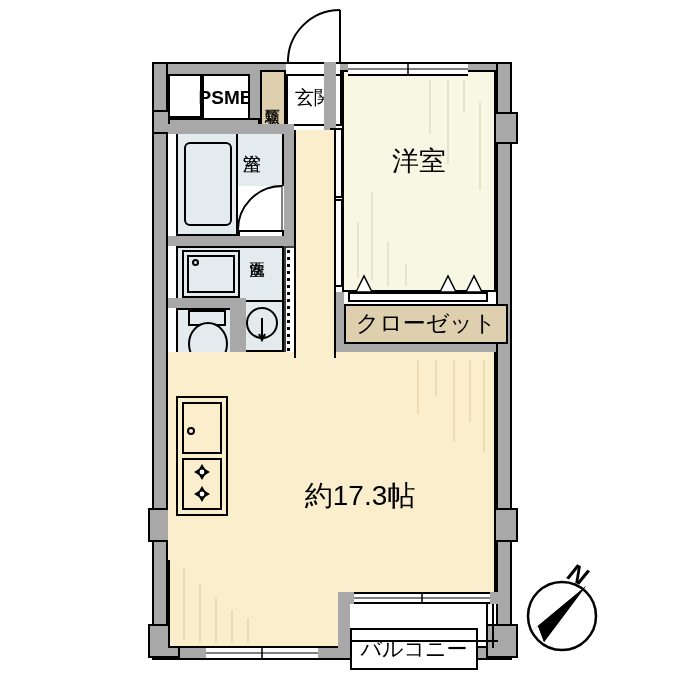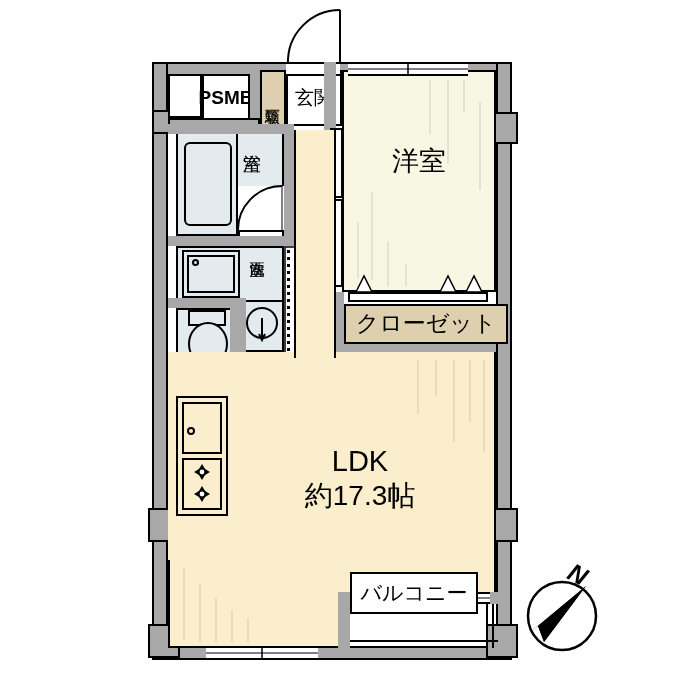--- a/index.html
+++ b/index.html
@@ -222,39 +222,38 @@
   <div class="abs" style="left:182px;top:458px;width:40px;height:52px;background:#faeecd;border:2px solid #000;"></div>
   <svg class="abs" style="left:184px;top:460px;width:36px;height:48px;" viewBox="0 0 36 48">
     <g fill="#000">
       <path d="M18,4 l3,5 5,3 -5,3 -3,5 -3,-5 -5,-3 5,-3 z"></path>
       <circle cx="18" cy="12" r="3.2" fill="#fff" stroke="#000" stroke-width="1.6"></circle>
       <path d="M18,26 l3,5 5,3 -5,3 -3,5 -3,-5 -5,-3 5,-3 z"></path>
       <circle cx="18" cy="34" r="3.2" fill="#fff" stroke="#000" stroke-width="1.6"></circle>
     </g>
   </svg>
 
-  <div class="lbl" style="left:240px;top:445px;width:240px;font-size:29px;font-weight:500;">LDK</div>
   <div class="lbl" style="left:240px;top:480px;width:240px;font-size:28px;font-weight:500;">約17.3帖</div>
 
   <div class="abs" style="left:206px;top:646px;width:112px;height:14px;background:#fff;border-top:2px solid #000;border-bottom:2px solid #000;"></div>
   <svg class="abs" style="left:206px;top:646px;width:112px;height:14px;" viewBox="0 0 112 14">
     <line x1="56" y1="1" x2="56" y2="13" stroke="#000" stroke-width="1.5"></line>
     <line x1="0" y1="7" x2="112" y2="7" stroke="#000" stroke-width="1"></line>
   </svg>
 
   <div class="abs wallnb" style="left:338px;top:596px;width:12px;height:58px;"></div>
   <div class="abs wallnb" style="left:338px;top:592px;width:160px;height:12px;"></div>
 
   <div class="abs" style="left:354px;top:592px;width:136px;height:12px;background:#fff;border-top:2px solid #000;border-bottom:2px solid #000;"></div>
   <svg class="abs" style="left:354px;top:592px;width:136px;height:12px;" viewBox="0 0 136 12">
     <line x1="68" y1="0" x2="68" y2="12" stroke="#000" stroke-width="1.5"></line>
     <line x1="0" y1="6" x2="136" y2="6" stroke="#000" stroke-width="1"></line>
   </svg>
 
-  <div class="abs floor-white ctr" style="left:350px;top:572px;width:128px;height:42px;">
+  <div class="abs floor-white ctr" style="left:350px;top:628px;width:128px;height:42px;">
     <span class="lbl" style="position:static;font-size:21px;">バルコニー</span>
   </div>
   <div class="abs" style="left:486px;top:604px;width:8px;height:44px;border-left:2px solid #000;border-right:2px solid #000;"></div>
   <div class="abs" style="left:350px;top:640px;width:148px;height:2px;background:#000;"></div>
 
   <svg class="abs" style="left:524px;top:556px;width:96px;height:104px;" viewBox="0 0 96 104">
     <circle cx="38" cy="60" r="34" fill="#fff" stroke="#000" stroke-width="2.5"></circle>
     <polygon points="62,30 20,86 14,70 4,78" fill="#000"></polygon>
     <polygon points="62,30 14,70 20,86" fill="#000"></polygon>
   </svg>

